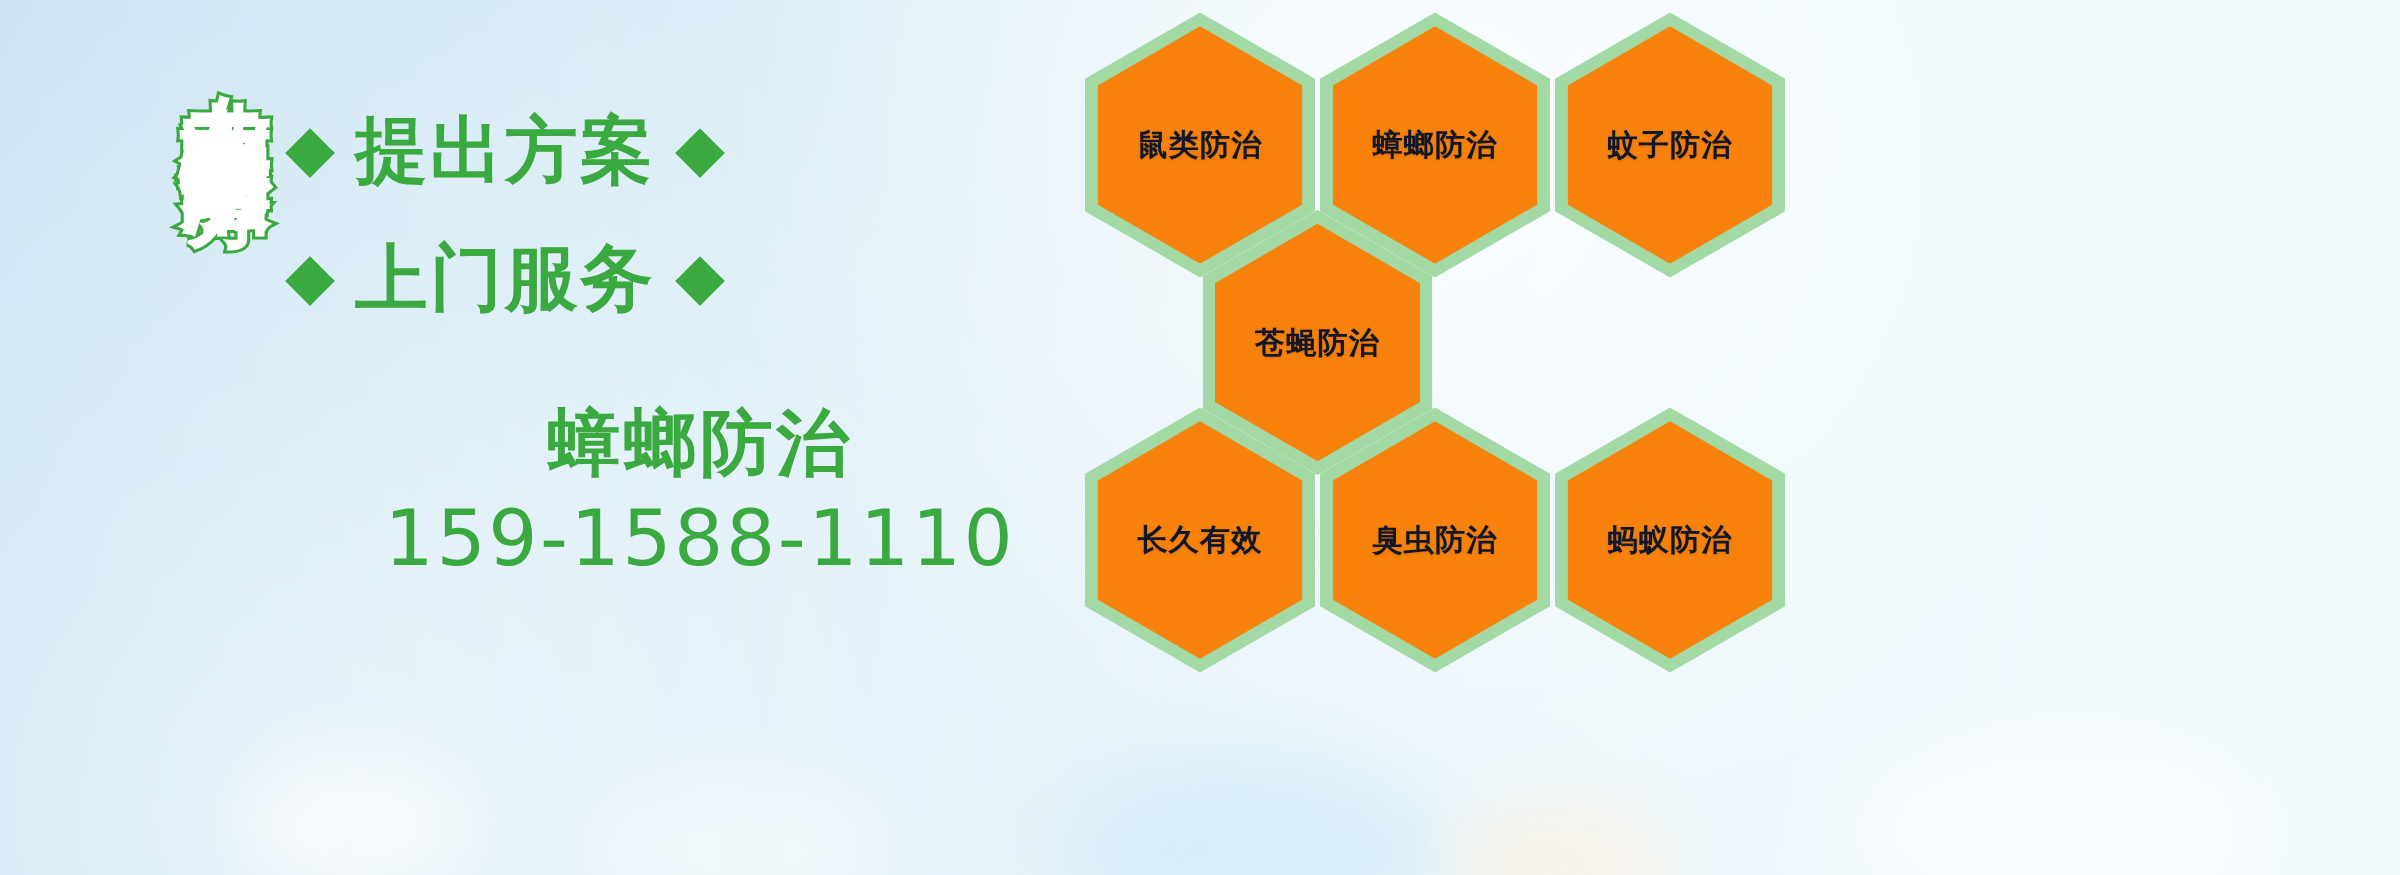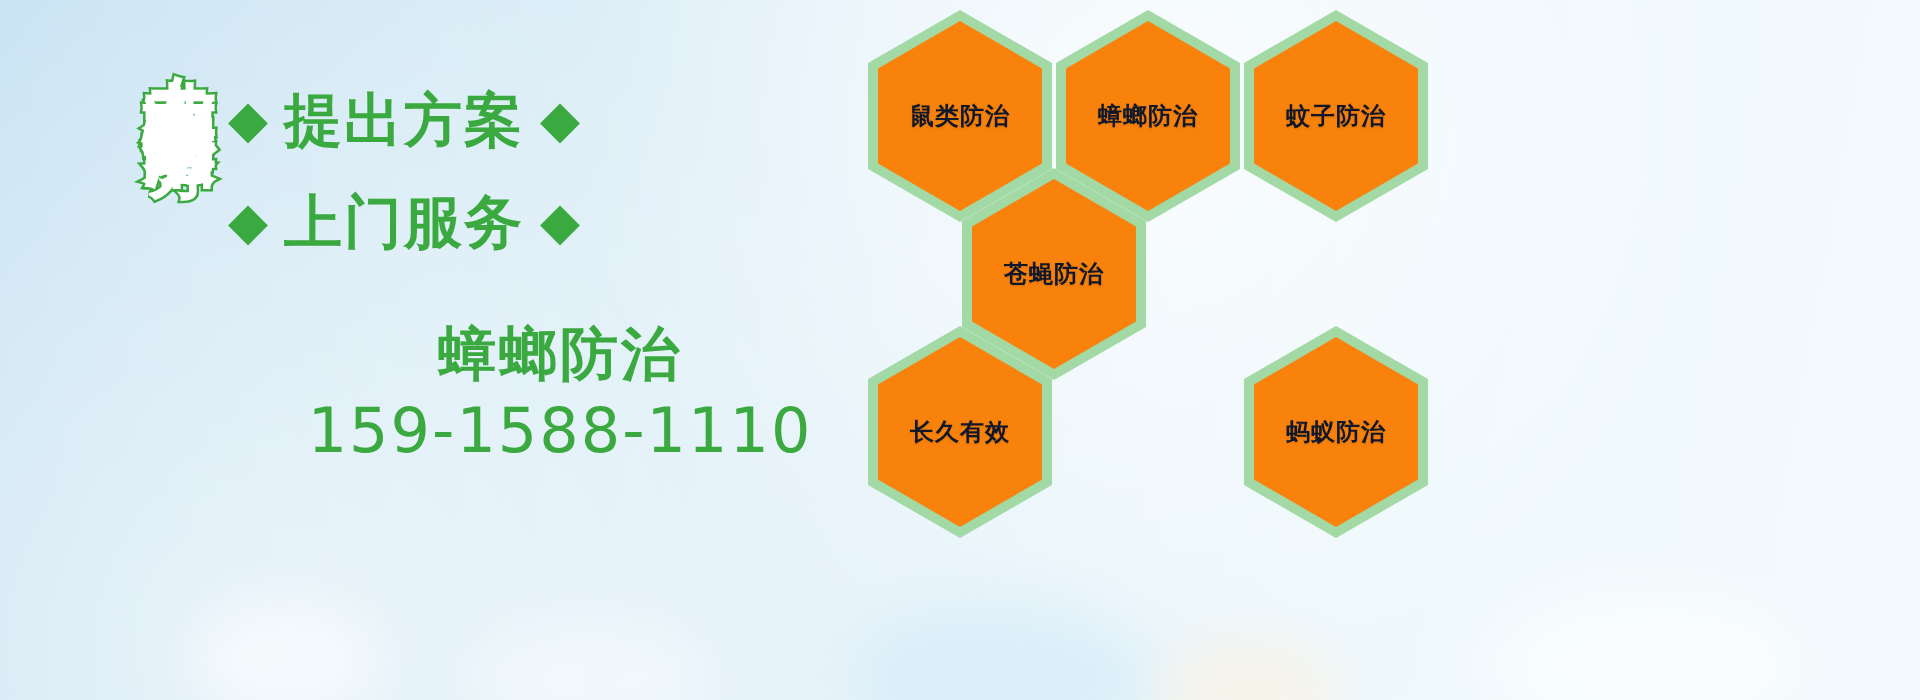--- a/index.html
+++ b/index.html
@@ -148,20 +148,25 @@
       <div class="hex" style="left: 106px; top: 168px;">
         <div class="hex-inner">
           <span class="hex-label">苍蝇防治</span>
         </div>
       </div>
       <div class="hex" style="left: 12px; top: 326px;">
         <div class="hex-inner">
           <span class="hex-label">长久有效</span>
         </div>
       </div>
+      <div class="hex" style="left: 200px; top: 326px;">
+        <div class="hex-inner">
+          <span class="hex-label">臭虫防治</span>
+        </div>
+      </div>
       <div class="hex" style="left: 388px; top: 326px;">
         <div class="hex-inner">
           <span class="hex-label">蚂蚁防治</span>
         </div>
       </div>
     </div>
 
 </div>
 
 </body></html>

